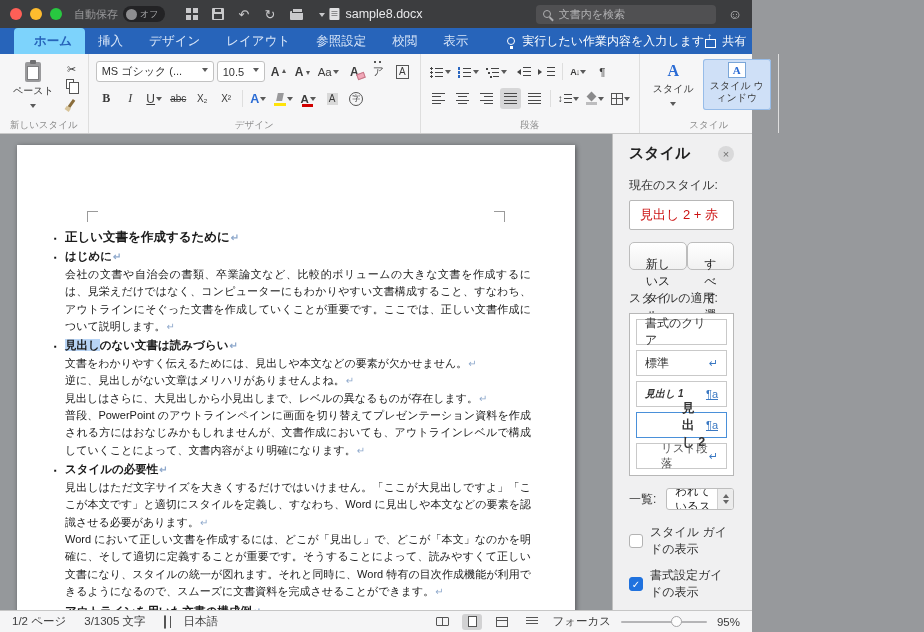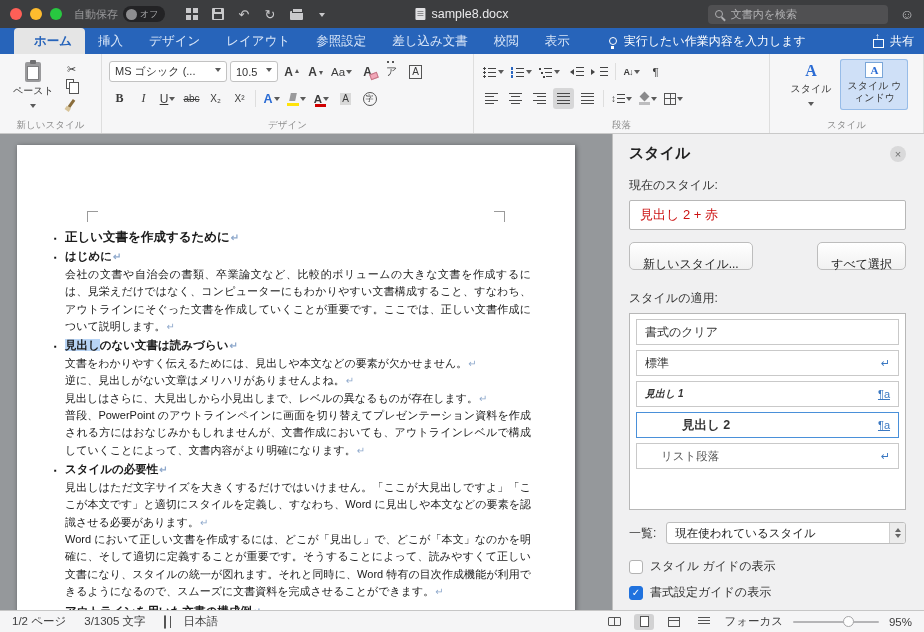--- a/index.html
+++ b/index.html
@@ -1,18 +1,18 @@
 <!DOCTYPE html>
 <html><head>
 <meta charset="utf-8">
 <style>
   *{box-sizing:border-box;}
   html,body{margin:0;padding:0;}
   body{width:924px;height:632px;overflow:hidden;background:#97999c;font-family:"Liberation Sans",sans-serif;}
-  .app{position:relative;width:924px;height:632px;display:flex;flex-direction:column;}
+  .app{position:relative;width:752px;height:632px;display:flex;flex-direction:column;}
 
   
   .titlebar{height:28px;background:#3c3d3f;display:flex;align-items:center;padding:0 10px;gap:8px;position:relative;flex:0 0 auto;}
   .traffic{display:flex;gap:8px;align-items:center;}
   .tl{width:12px;height:12px;border-radius:50%;display:inline-block;}
   .tl.red{background:#ff5f57;}.tl.yellow{background:#febc2e;}.tl.green{background:#28c840;}
   .autosave{display:flex;align-items:center;gap:5px;margin-left:4px;}
   .autosave-label{color:#9b9b9d;font-size:11px;}
   .toggle{width:42px;height:16px;background:#232325;border-radius:8px;display:flex;align-items:center;padding:2px 3px;gap:3px;}
   .knob{width:11px;height:11px;border-radius:50%;background:#8e8e90;}
@@ -34,21 +34,21 @@
   .mag{width:8px;height:8px;border:1.5px solid #aeaeb0;border-radius:50%;position:relative;flex:0 0 auto;}
   .mag::after{content:"";position:absolute;width:5px;height:1.5px;background:#aeaeb0;transform:rotate(45deg);right:-4px;bottom:-2px;}
   .searchinput{background:transparent;border:none;outline:none;color:#d5d5d7;font-size:11px;width:100%;font-family:"Liberation Sans",sans-serif;}
   .searchinput::placeholder{color:#b2b2b4;}
   .smiley{color:#c9c9cb;font-size:14px;}
 
   
   .tabbar{height:26px;background:#2764ba;display:flex;align-items:flex-end;padding:0 10px 0 14px;flex:0 0 auto;}
   .tabs{display:flex;align-items:flex-end;height:26px;}
   .tab{color:#d9e6f8;font-size:12.5px;padding:0 13px;line-height:26px;height:26px;white-space:nowrap;}
-  .tab.active{background:#e5e5e5;color:#2764ba;border-radius:4px 4px 0 0;font-weight:bold;padding-left:20px;}
+  .tab.active{background:#7dd3fc;color:#2764ba;border-radius:4px 4px 0 0;font-weight:bold;padding-left:20px;}
   .tellme{margin-left:26px;display:flex;align-items:center;gap:7px;color:#fff;font-size:12px;height:26px;white-space:nowrap;}
   .bulb{width:8px;height:8px;border:1.5px solid #fff;border-radius:50%;position:relative;}
   .bulb::after{content:"";position:absolute;left:1.5px;top:8px;width:3px;height:2.5px;background:#fff;}
   .share{margin-left:auto;display:flex;align-items:center;gap:6px;color:#fff;font-size:12px;height:26px;white-space:nowrap;}
   .share-icon{position:relative;width:12px;height:15px;}
   .share-icon::after{content:"";position:absolute;left:1px;bottom:1px;width:9px;height:7px;border:1px solid #fff;}
   .share-arrow{position:absolute;left:3px;top:-2px;font-size:10px;color:#fff;line-height:10px;}
 
   
   .ribbon{height:80px;background:#f6f6f7;border-bottom:1px solid #c9c9c9;display:flex;flex:0 0 auto;}
@@ -235,21 +235,20 @@
     </div>
   </div>
 
   <div class="tabbar">
     <div class="tabs">
         <div class="tab active">ホーム</div>
         <div class="tab">挿入</div>
         <div class="tab">デザイン</div>
         <div class="tab">レイアウト</div>
         <div class="tab">参照設定</div>
-        <div class="tab">差し込み文書</div>
         <div class="tab">校閲</div>
         <div class="tab">表示</div>
       </div>
     <div class="tellme">
       <span class="bulb"></span>
       <span>実行したい作業内容を入力します</span>
     </div>
     <div class="share">
       <span class="share-icon">
           <span class="share-arrow">↑</span>

